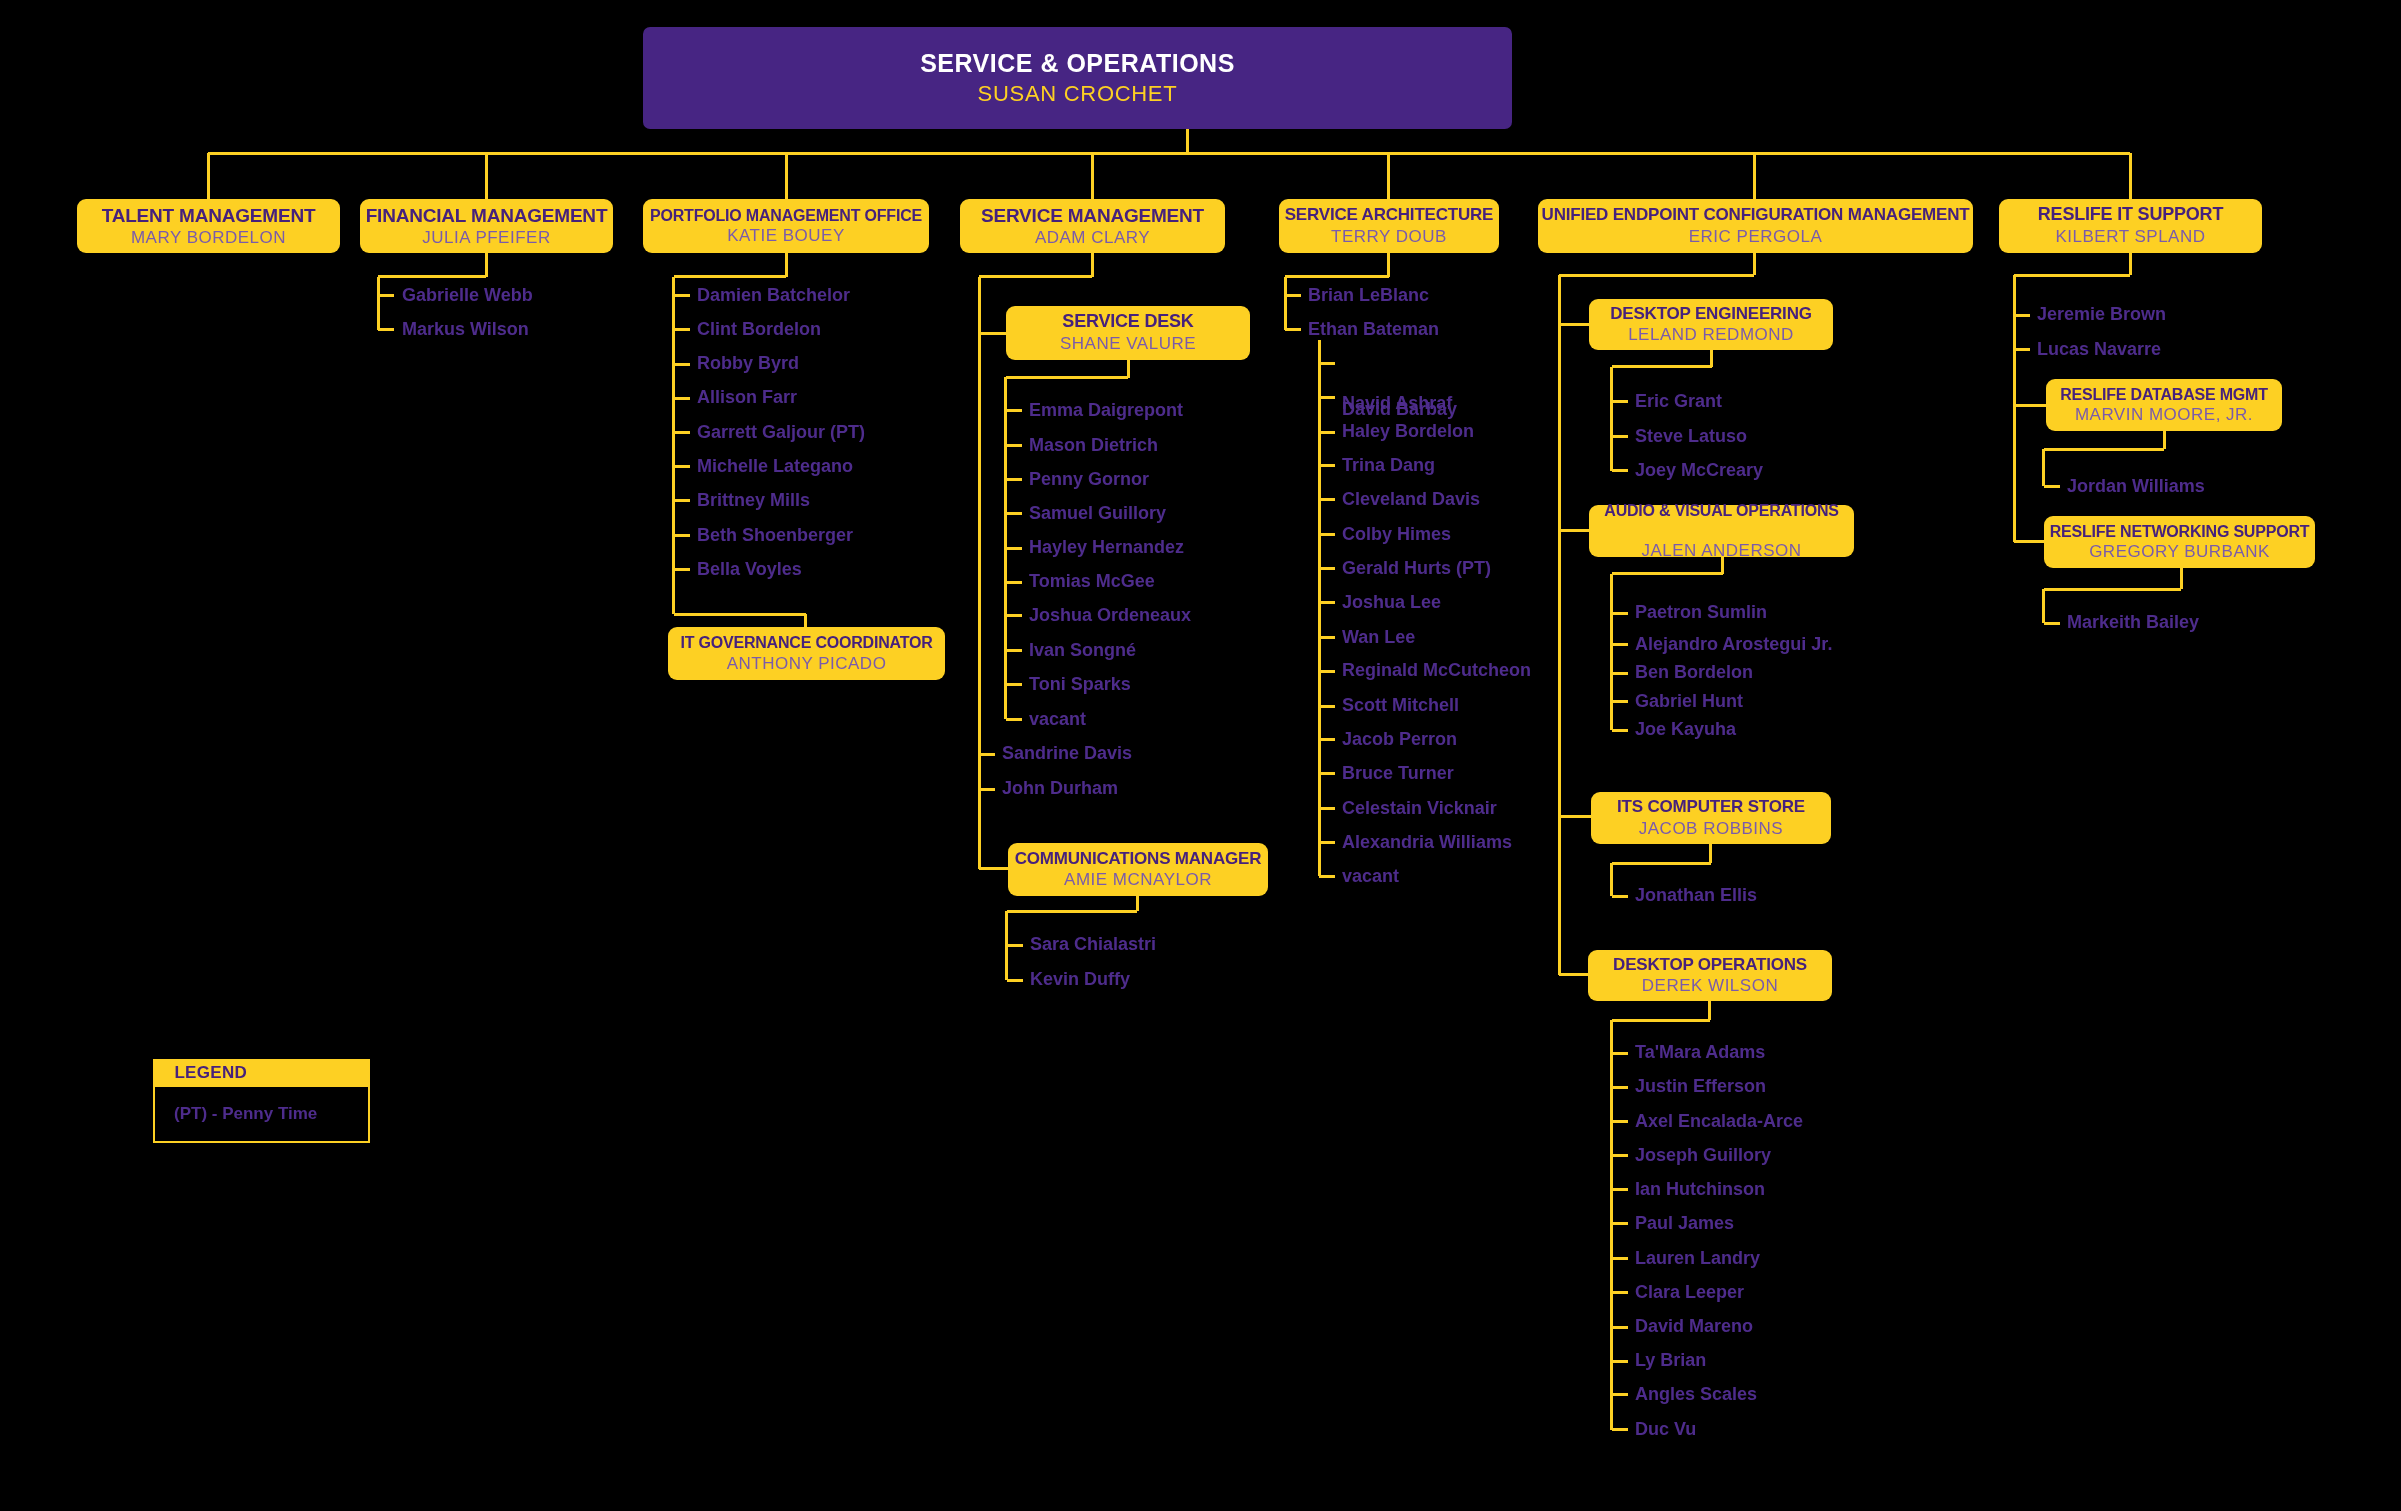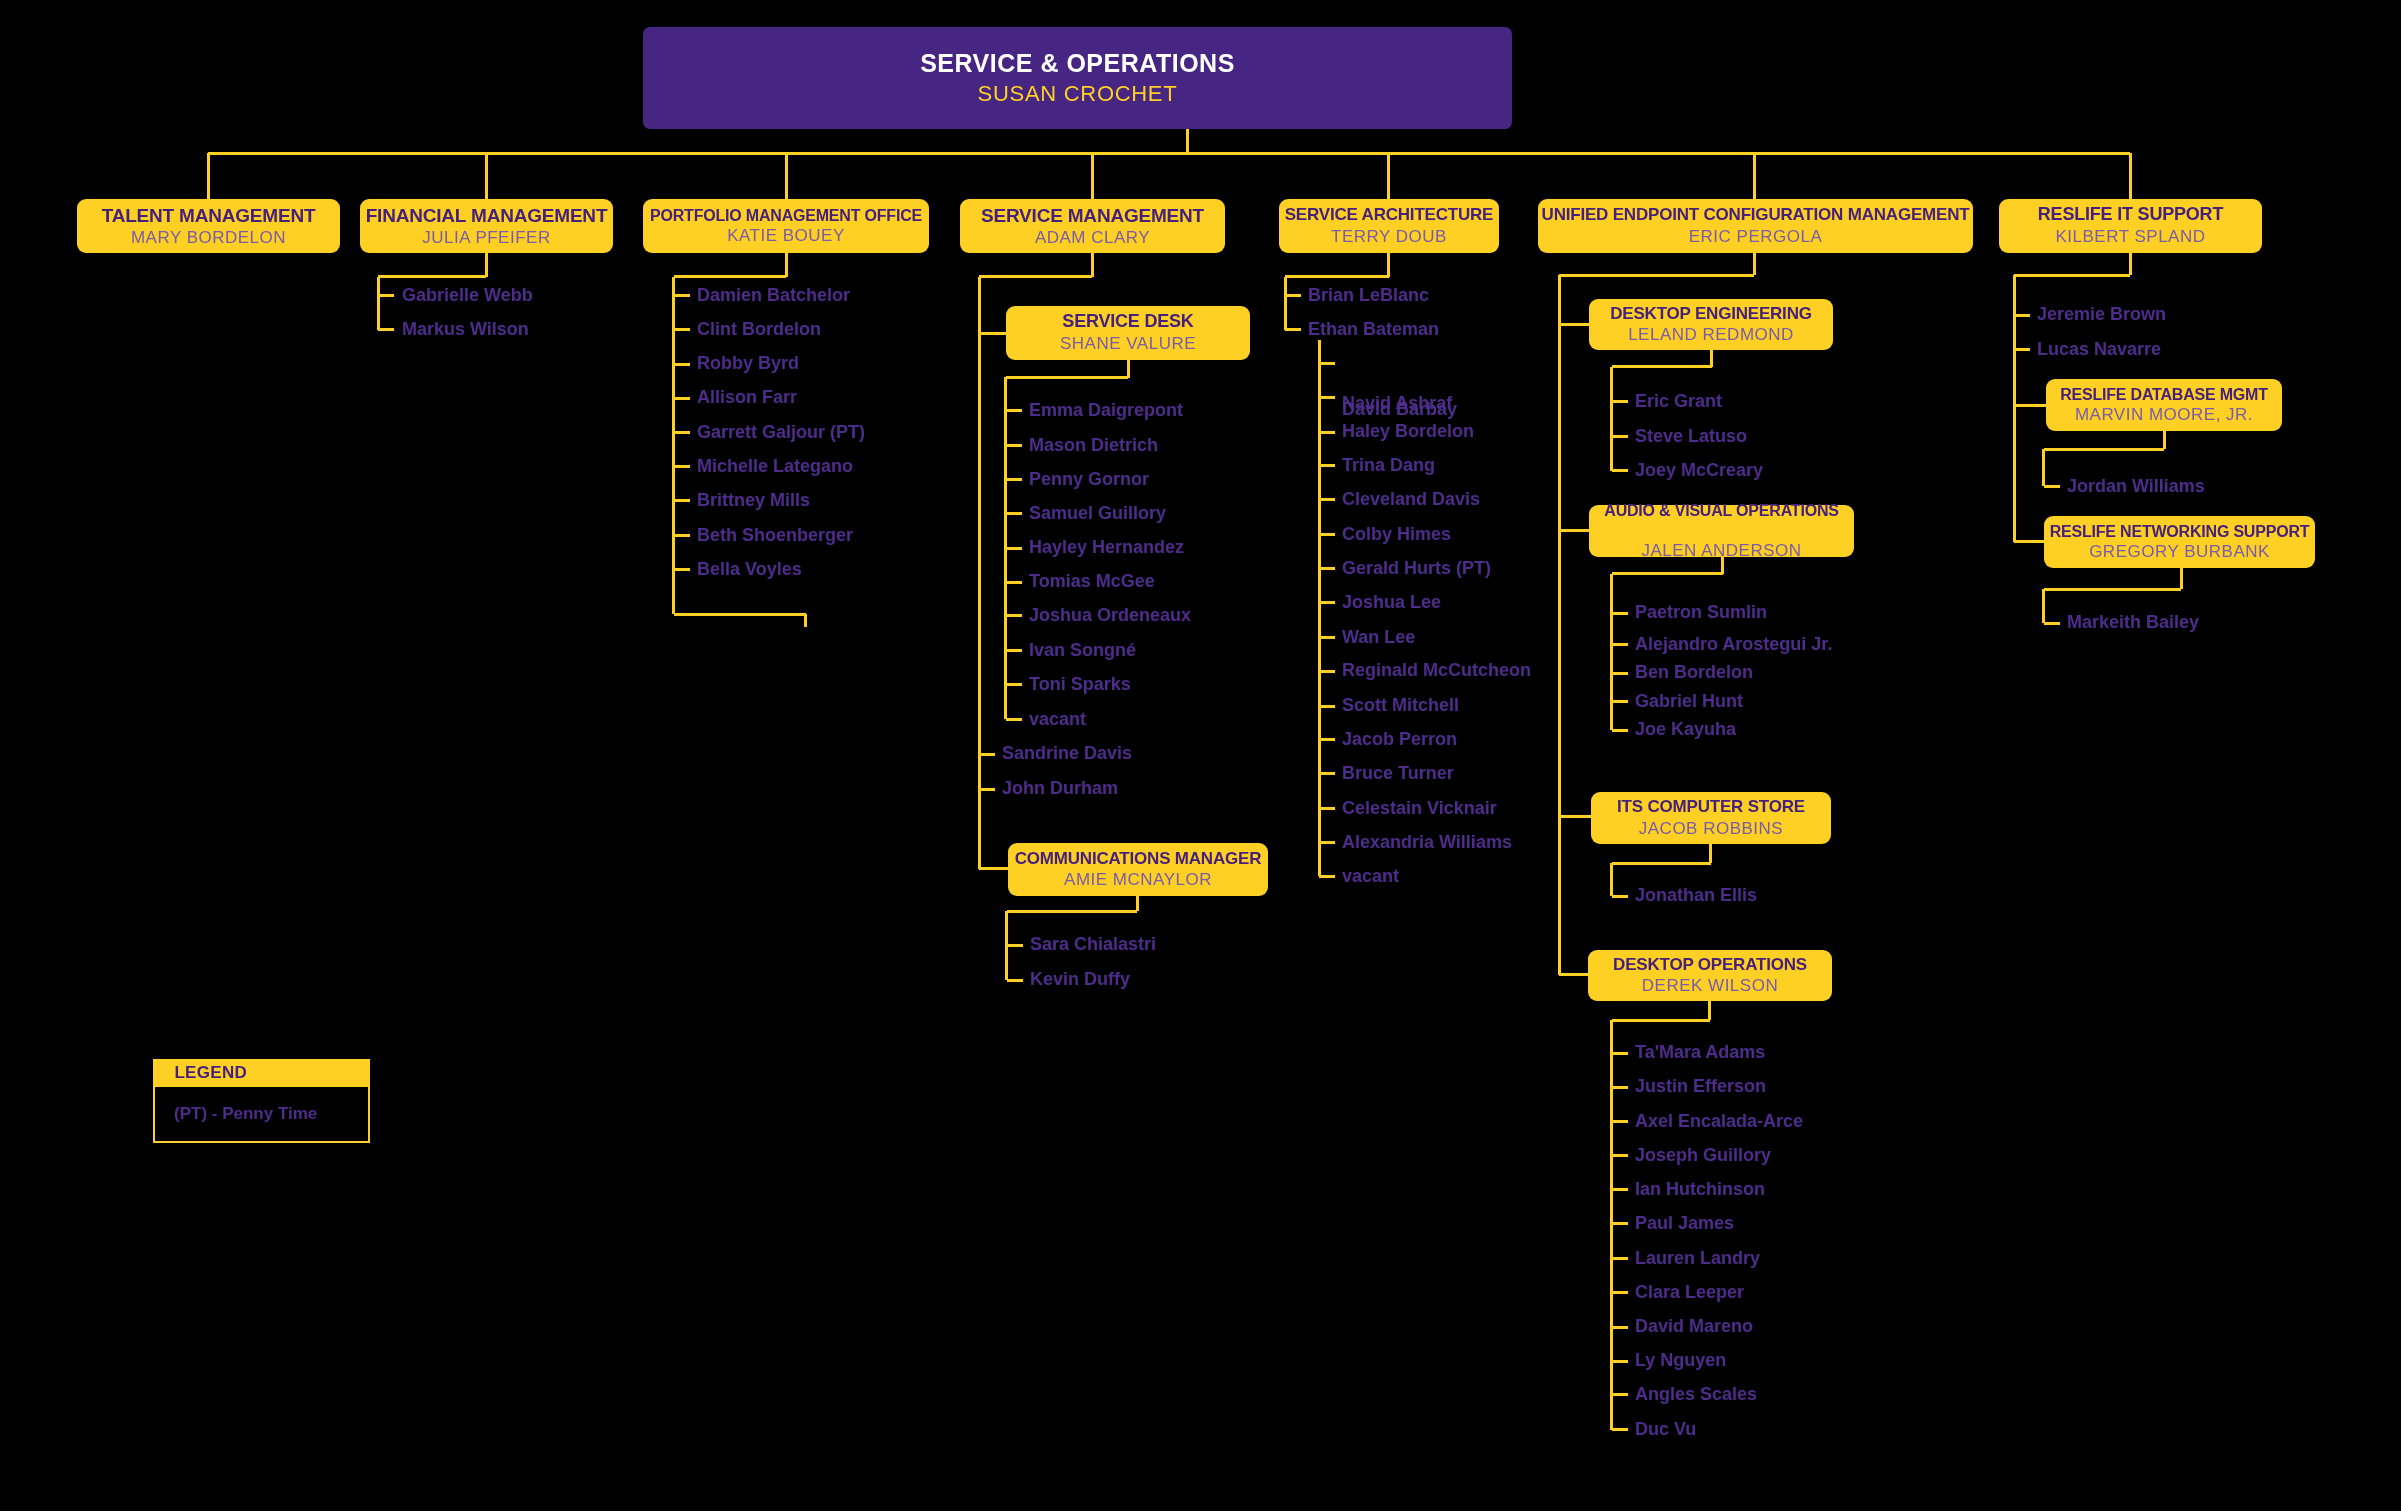--- a/index.html
+++ b/index.html
@@ -84,20 +84,24 @@
     <div class="line" style="left: 674px; top: 465px; width: 16px; height: 2.7px;"></div>
     <div class="person" style="left: 697px; top: 455px;">Michelle Lategano</div>
     <div class="line" style="left: 674px; top: 499px; width: 16px; height: 2.7px;"></div>
     <div class="person" style="left: 697px; top: 489px;">Brittney Mills</div>
     <div class="line" style="left: 674px; top: 534px; width: 16px; height: 2.7px;"></div>
     <div class="person" style="left: 697px; top: 524px;">Beth Shoenberger</div>
     <div class="line" style="left: 674px; top: 568px; width: 16px; height: 2.7px;"></div>
     <div class="person" style="left: 697px; top: 558px;">Bella Voyles</div>
     <div class="line" style="left: 674px; top: 613px; width: 132px; height: 2.7px;"></div>
     <div class="line" style="left: 804px; top: 614px; width: 2.7px; height: 13.4px;"></div>
+    <div class="gbox" style="left: 668px; top: 627px; width: 277px; height: 53px;">
+      <div class="t" style="font-size: 16px;">IT GOVERNANCE COORDINATOR</div>
+      <div class="n">ANTHONY PICADO</div>
+    </div>
     <div class="line" style="left: 672px; top: 277px; width: 2.7px; height: 337px;"></div>
     <div class="line" style="left: 1091px; top: 153px; width: 2.7px; height: 46px;"></div>
     <div class="gbox" style="left: 960px; top: 199px; width: 265px; height: 54px;">
       <div class="t" style="font-size: 19px;">SERVICE MANAGEMENT</div>
       <div class="n">ADAM CLARY</div>
     </div>
     <div class="line" style="left: 1091px; top: 253px; width: 2.7px; height: 24px;"></div>
     <div class="line" style="left: 979px; top: 275px; width: 113px; height: 2.7px;"></div>
     <div class="line" style="left: 979px; top: 332px; width: 27px; height: 2.7px;"></div>
     <div class="gbox" style="left: 1006px; top: 306px; width: 244px; height: 54px;">
@@ -258,21 +262,21 @@
     <div class="person" style="left: 1635px; top: 1178px;">Ian Hutchinson</div>
     <div class="line" style="left: 1612px; top: 1222px; width: 16px; height: 2.7px;"></div>
     <div class="person" style="left: 1635px; top: 1212px;">Paul James</div>
     <div class="line" style="left: 1612px; top: 1257px; width: 16px; height: 2.7px;"></div>
     <div class="person" style="left: 1635px; top: 1247px;">Lauren Landry</div>
     <div class="line" style="left: 1612px; top: 1291px; width: 16px; height: 2.7px;"></div>
     <div class="person" style="left: 1635px; top: 1281px;">Clara Leeper</div>
     <div class="line" style="left: 1612px; top: 1326px; width: 16px; height: 2.7px;"></div>
     <div class="person" style="left: 1635px; top: 1315px;">David Mareno</div>
     <div class="line" style="left: 1612px; top: 1360px; width: 16px; height: 2.7px;"></div>
-    <div class="person" style="left: 1635px; top: 1349px;">Ly Nguyen</div>
+    <div class="person" style="left: 1635px; top: 1349px;">Ly Brian</div>
     <div class="line" style="left: 1612px; top: 1393px; width: 16px; height: 2.7px;"></div>
     <div class="person" style="left: 1635px; top: 1383px;">Angles Scales</div>
     <div class="line" style="left: 1612px; top: 1428px; width: 16px; height: 2.7px;"></div>
     <div class="person" style="left: 1635px; top: 1418px;">Duc Vu</div>
     <div class="line" style="left: 1558px; top: 275px; width: 2.7px; height: 700px;"></div>
     <div class="line" style="left: 2129px; top: 153px; width: 2.7px; height: 46px;"></div>
     <div class="gbox" style="left: 1999px; top: 199px; width: 263px; height: 54px;">
       <div class="t" style="font-size: 18px;">RESLIFE IT SUPPORT</div>
       <div class="n">KILBERT SPLAND</div>
     </div>

